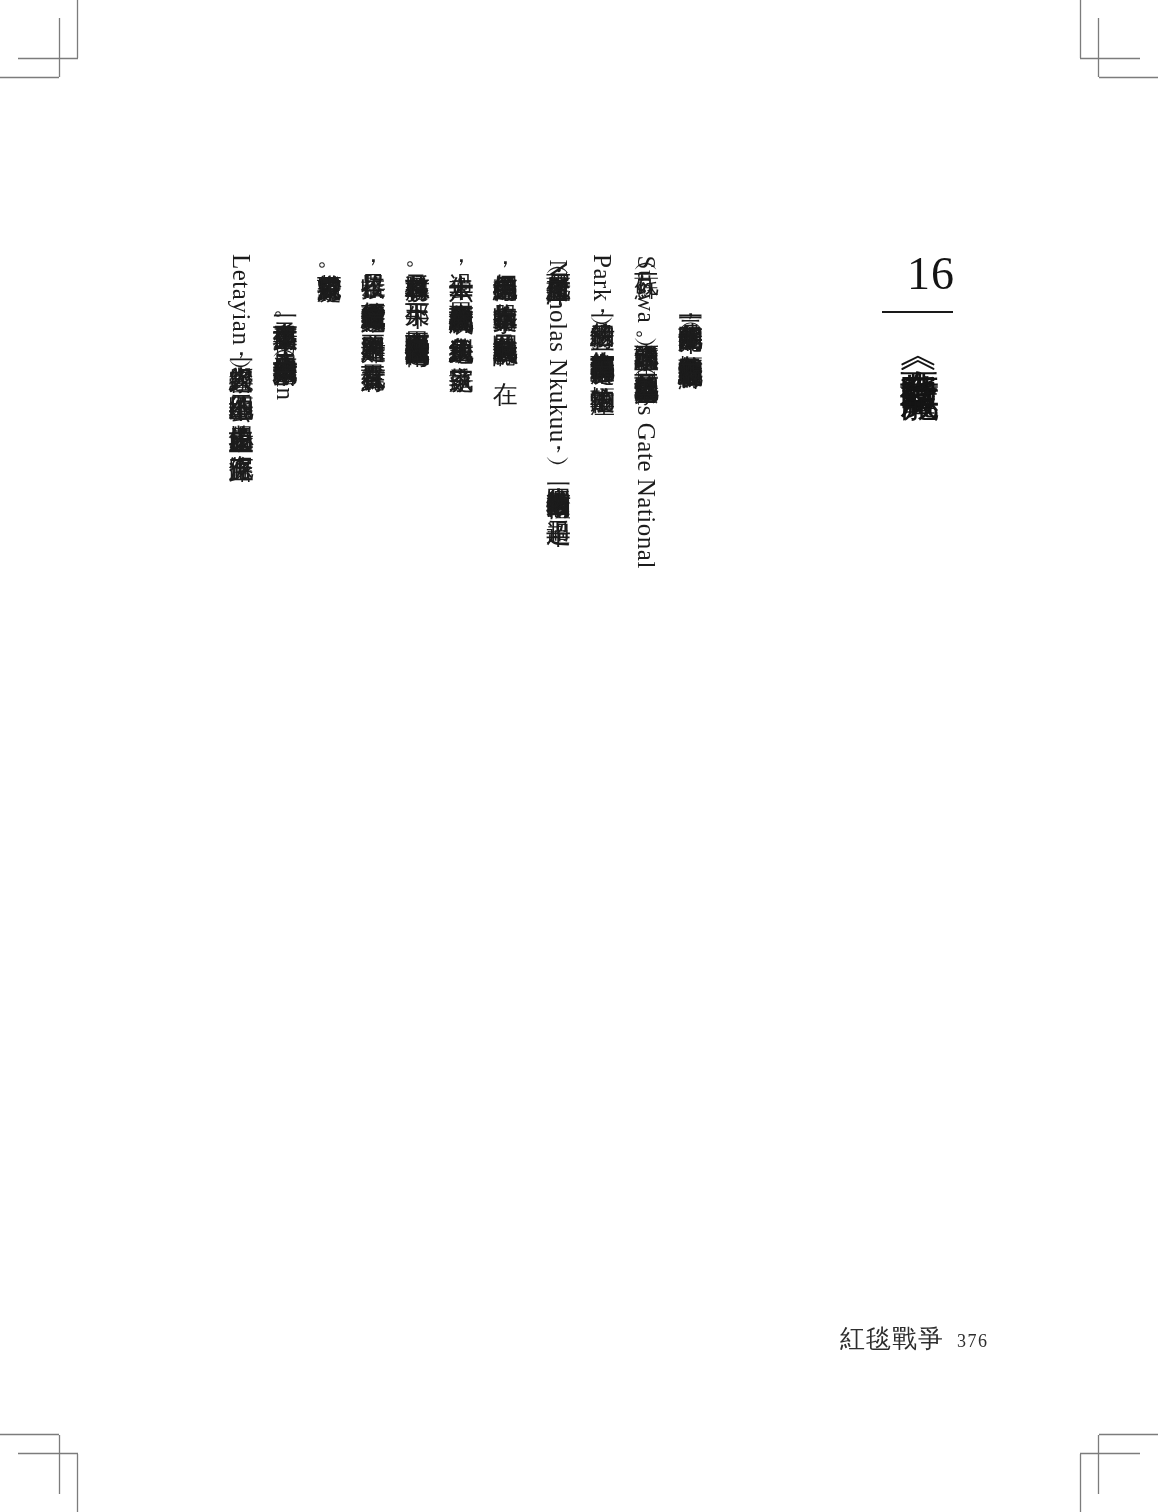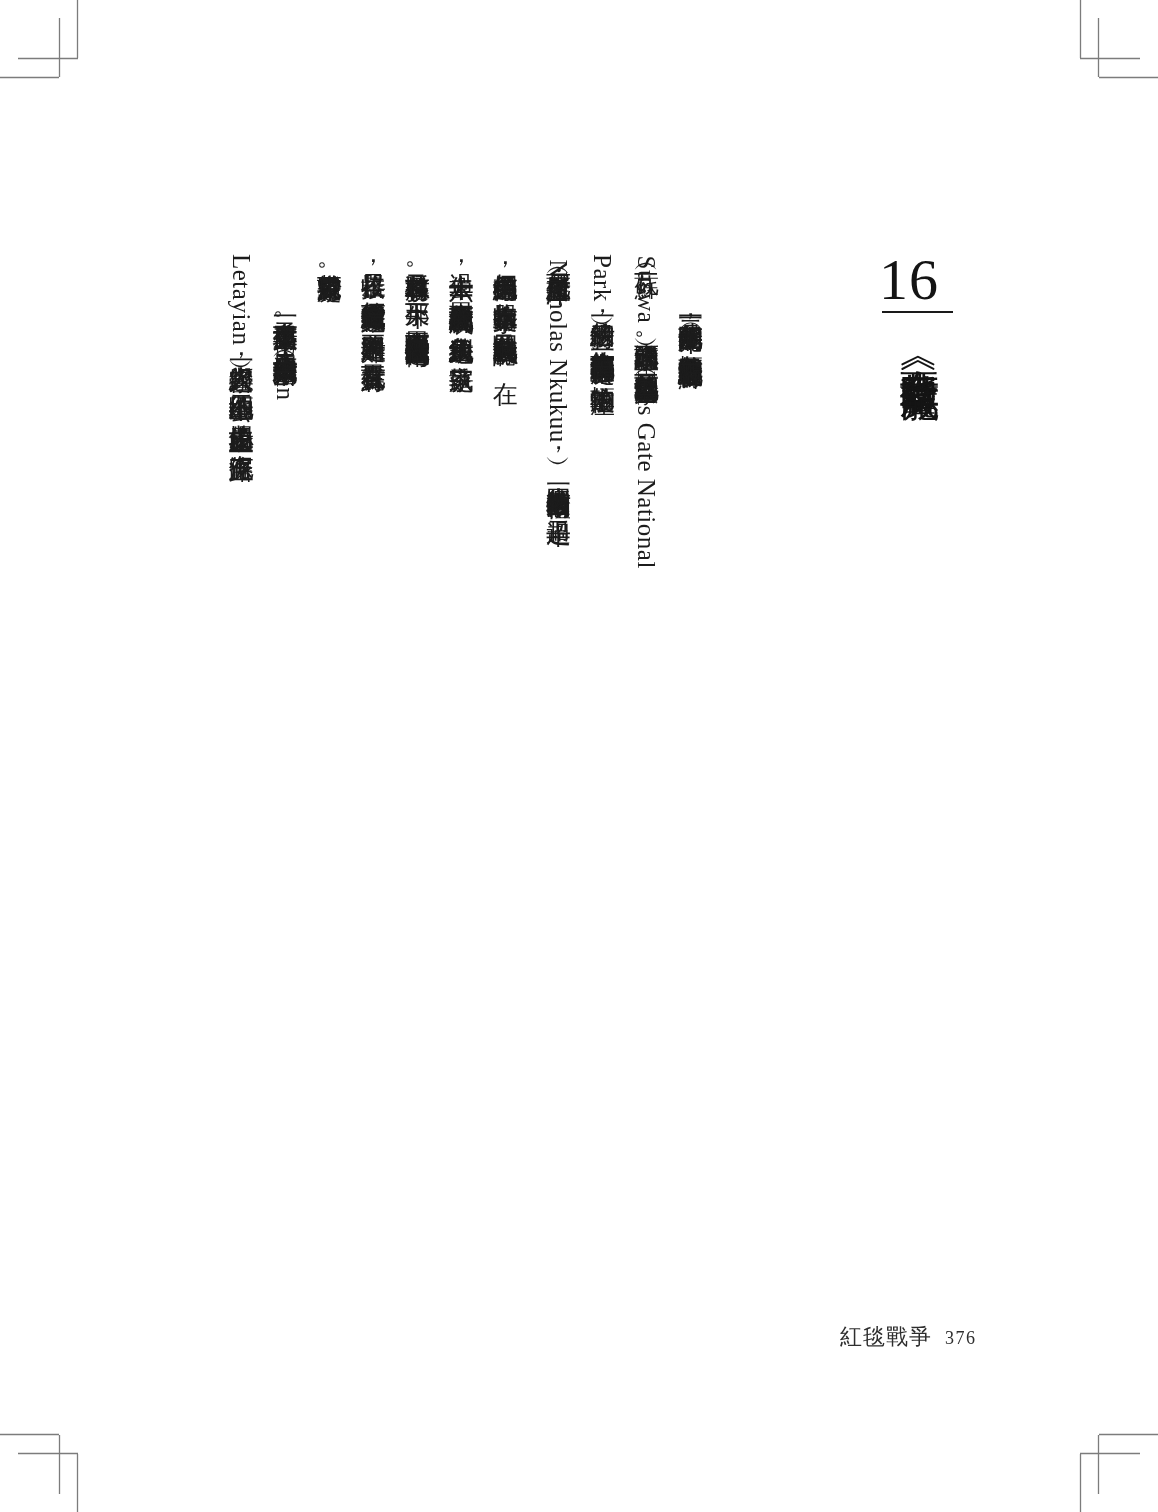--- a/index.html
+++ b/index.html
@@ -17,22 +17,22 @@
     position: absolute;
     left: 0; top: 0;
     width: 1158px; height: 1512px;
     pointer-events: none;
   }
   
   .chapter-number {
     position: absolute;
     left: 879px; top: 251px;
     width: 76px;
-    text-align: left;
-    font-size: 58px;
+    text-align: right;
+    font-size: 46px;
     line-height: 1;
     letter-spacing: 1px;
     color: #141414;
   }
   .chapter-rule {
     position: absolute;
     left: 882px; top: 311px;
     width: 71px; height: 2px;
     background: #1a1a1a;
   }
@@ -72,21 +72,21 @@
   }
   
   .footer {
     position: absolute;
     left: 840px; top: 1322px;
     display: flex;
     align-items: baseline;
     gap: 13px;
     color: #2e2e2e;
   }
-  .footer .running-title { font-size: 22px; letter-spacing: 1px; }
+  .footer .running-title { font-size: 25px; letter-spacing: 1px; }
   .footer .page-number  { font-size: 18px; letter-spacing: 1.5px; }
 </style>
 </head>
 <body>
 
 <div class="page">
 
   <svg class="crop-marks" viewBox="0 0 1158 1512" xmlns="http://www.w3.org/2000/svg">
     <g stroke="#7c7c7c" stroke-width="1.3">
 

